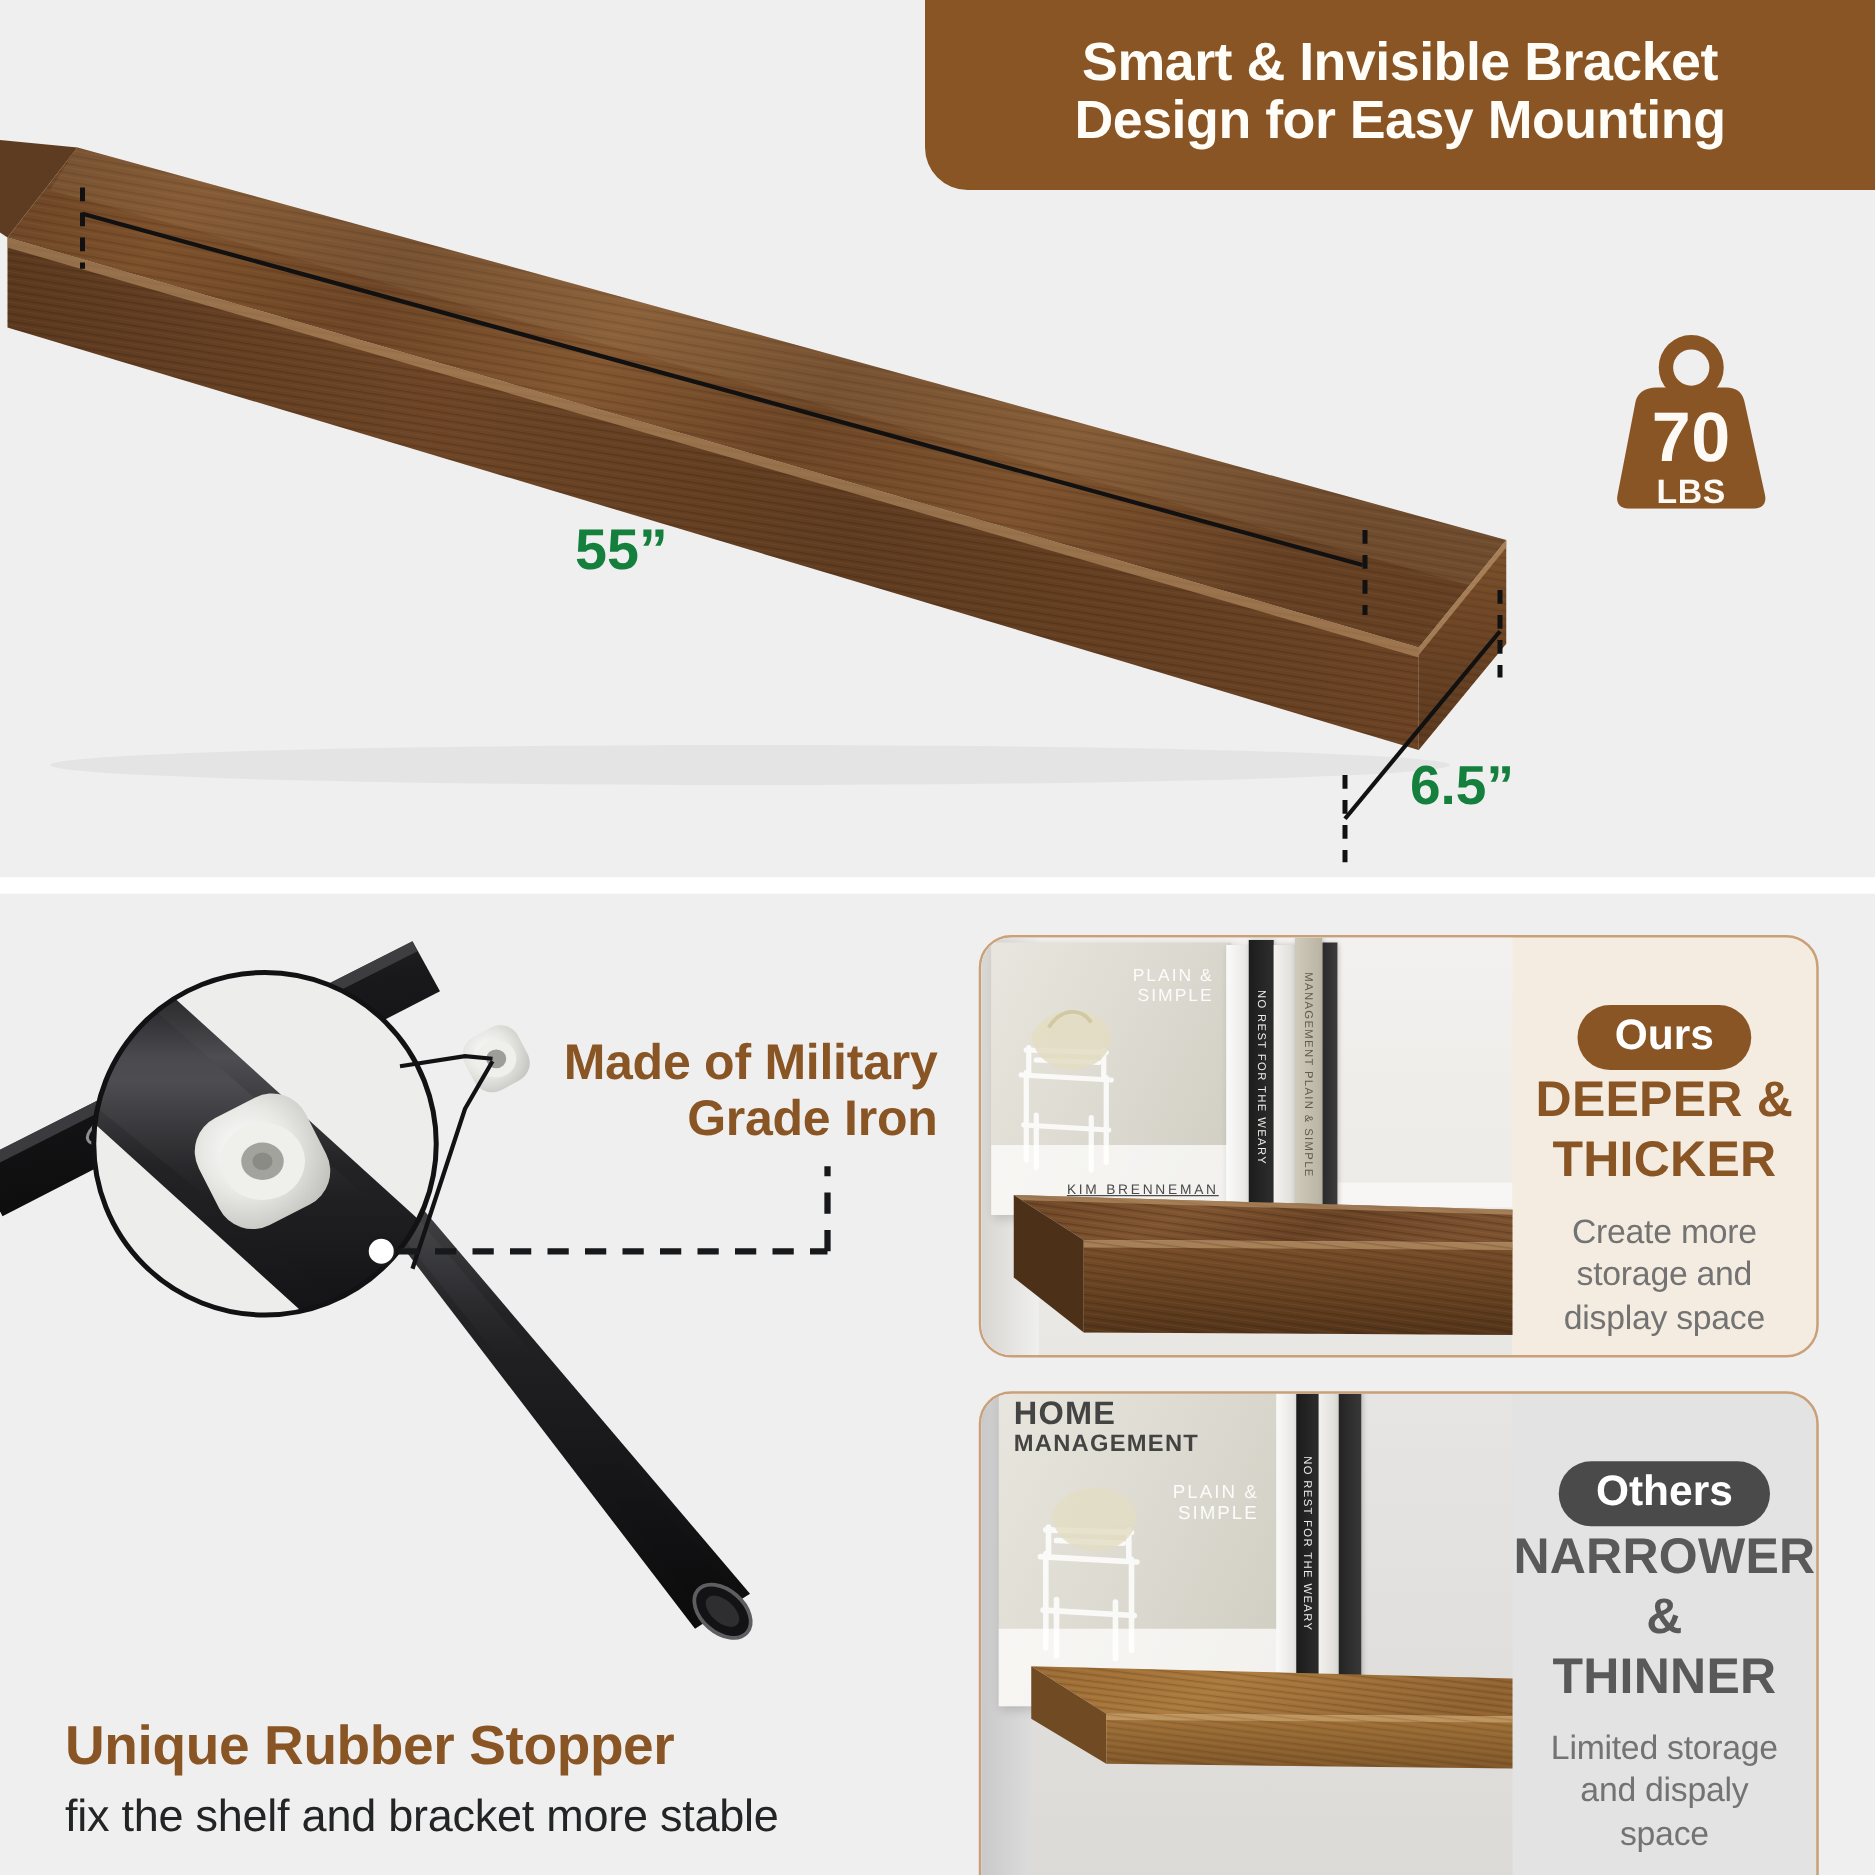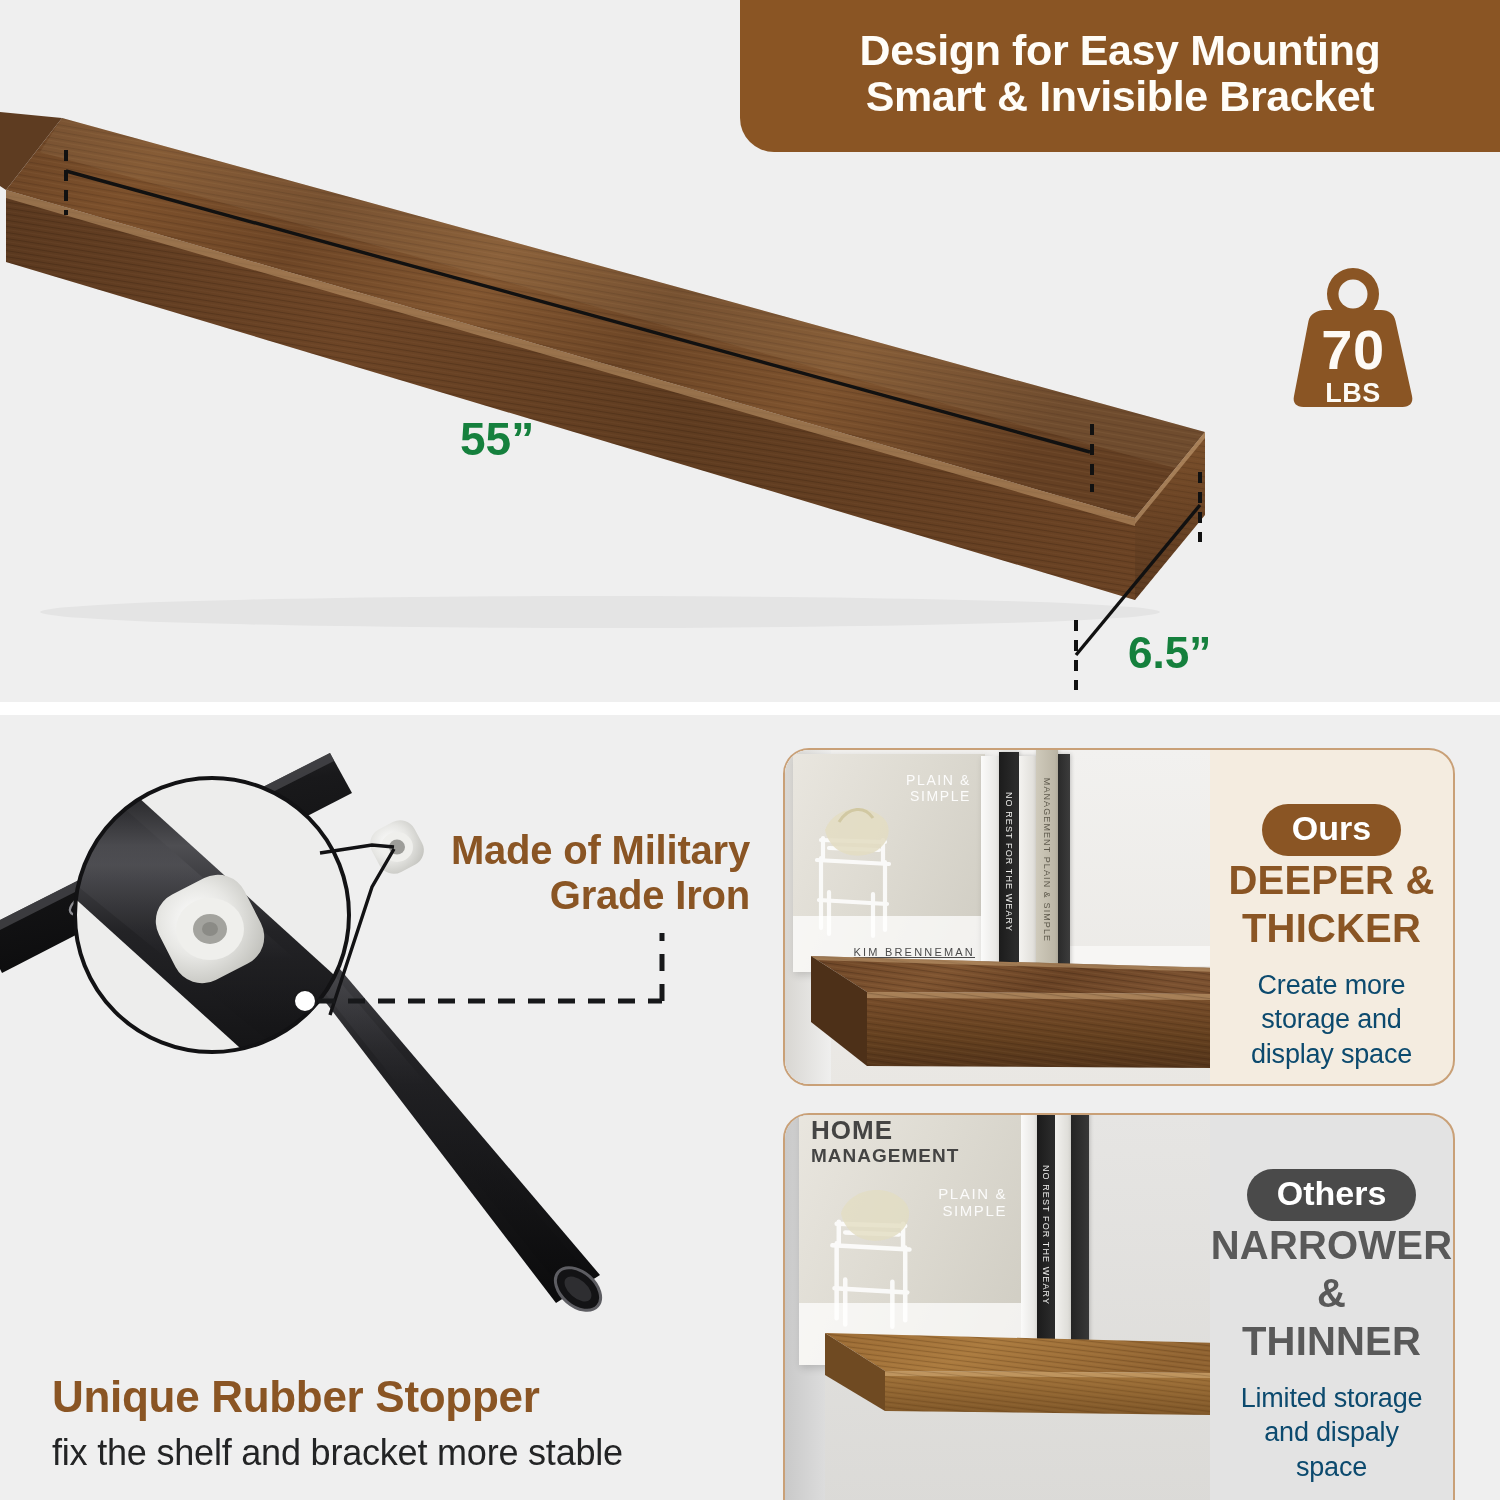--- a/index.html
+++ b/index.html
@@ -43,21 +43,21 @@
   }
   .wb-num{ top:60px; font-size:56px; line-height:1; }
   .wb-unit{ top:118px; font-size:27px; line-height:1; }
 
   
   .dim-text{
     position:absolute; color:#15803d; font-weight:bold; font-size:46px;
     letter-spacing:0px; white-space:nowrap;
   }
   .dim-55{ left:460px; top:412px; }
-  .dim-65{ left:1128px; top:604px; font-size:44px;margin-top:24px; }
+  .dim-65{ left:1128px; top:604px; font-size:44px; }
 
   
   .gap-divider{
     position:absolute; left:0; top:702px; width:1500px; height:13px; background:#ffffff;
   }
 
   
   .bottom-section{
     position:absolute; left:0; top:715px; width:1500px; height:785px;
     background:#efefef; overflow:hidden;
@@ -104,21 +104,21 @@
 
   .cmp-head{
     width:100%; text-align:center;
     font-size:40px; font-weight:bold; line-height:1.2; letter-spacing:0.2px;
   }
   .head-ours{ color:#8a5524; }
   .head-others{ color:#595959; }
 
   .cmp-desc{
     margin-top:16px; width:100%; text-align:center;
-    font-size:27px; color:#0c4a6e; line-height:1.28; letter-spacing:-0.2px;
+    font-size:27px; color:#737373; line-height:1.28; letter-spacing:-0.2px;
   }
 
   
   .ph-bg{ position:absolute; inset:0; }
   .wall-shadow{ position:absolute; left:0; top:0; bottom:0; width:46px; background:linear-gradient(90deg,#d8d6d2,#efefee); }
 
   .book-cover{
     position:absolute; background:linear-gradient(115deg,#e9e6df 0%,#dedbd2 45%,#cfccc2 100%);
     box-shadow:2px 3px 8px rgba(0,0,0,.16);
   }
@@ -227,22 +227,22 @@
 
         <line x1="6" y1="262" x2="1076" y2="655" stroke="#111" stroke-width="0"></line>
       </svg>
     </div>
 
     <div class="dim-text dim-55" data-interactable="false">55”</div>
 
     <div class="dim-text dim-65" data-interactable="false">6.5”</div>
 
     <div class="header-banner" data-interactable="false">
+      <div class="header-line" data-interactable="false">Smart &amp; Invisible Bracket</div>
       <div class="header-line" data-interactable="false">Design for Easy Mounting</div>
-      <div class="header-line" data-interactable="false">Smart &amp; Invisible Bracket</div>
     </div>
 
     <div class="weight-badge" data-interactable="false">
       <svg width="140" height="145" viewBox="0 0 140 145">
 
         <path d="M70 6 a26 26 0 0 1 26 26 a26 26 0 0 1 -8 18.8 h-36 A26 26 0 0 1 44 32 A26 26 0 0 1 70 6 Z" fill="#8a5524"></path>
         <circle cx="70" cy="32" r="14.5" fill="#efefef"></circle>
 
         <path d="M42 48 h56 c8 0 13 4 14.5 11 L129 134 c1.6 7 -2.6 11 -9.4 11 H20.4 c-6.8 0 -11 -4 -9.4 -11 L25.5 59 C27 52 34 48 42 48 Z" fill="#8a5524"></path>
       </svg>

